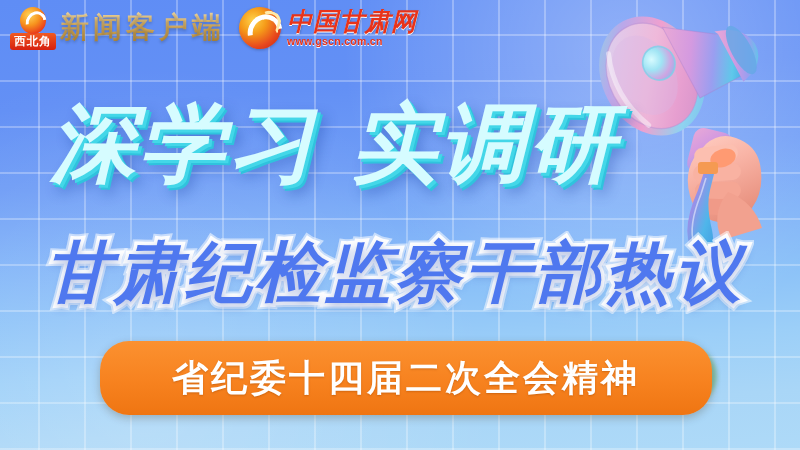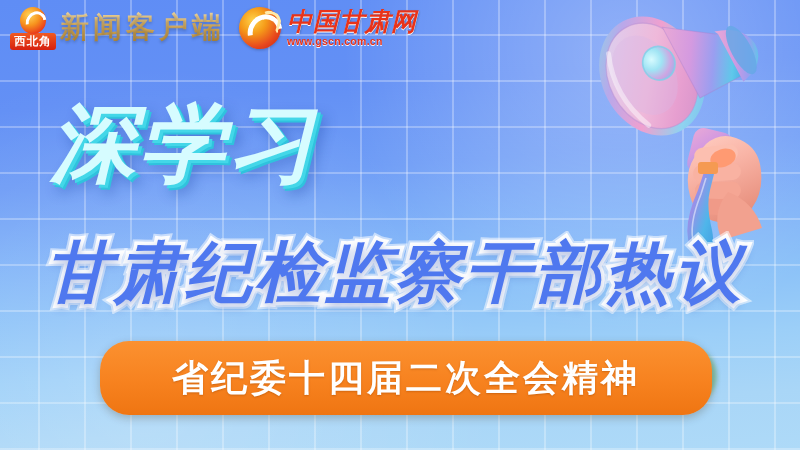--- a/index.html
+++ b/index.html
@@ -266,20 +266,21 @@
       <div class="gscn-text">
         <div class="gscn-cn">中国甘肃网</div>
         <div class="gscn-url">www.gscn.com.cn</div>
       </div>
     </div>
 
   </div>
 
   <div class="line1">
     <span>深学习</span>
+    <span>实调研</span>
   </div>
 
   <div class="line2-dash">甘肃纪检监察干部热议</div>
   <div class="line2">甘肃纪检监察干部热议</div>
 
   <div class="banner-wrap">
     <div class="banner-shadow"></div>
     <div class="banner">
       <span class="banner-text">省纪委十四届二次全会精神</span>
     </div>

